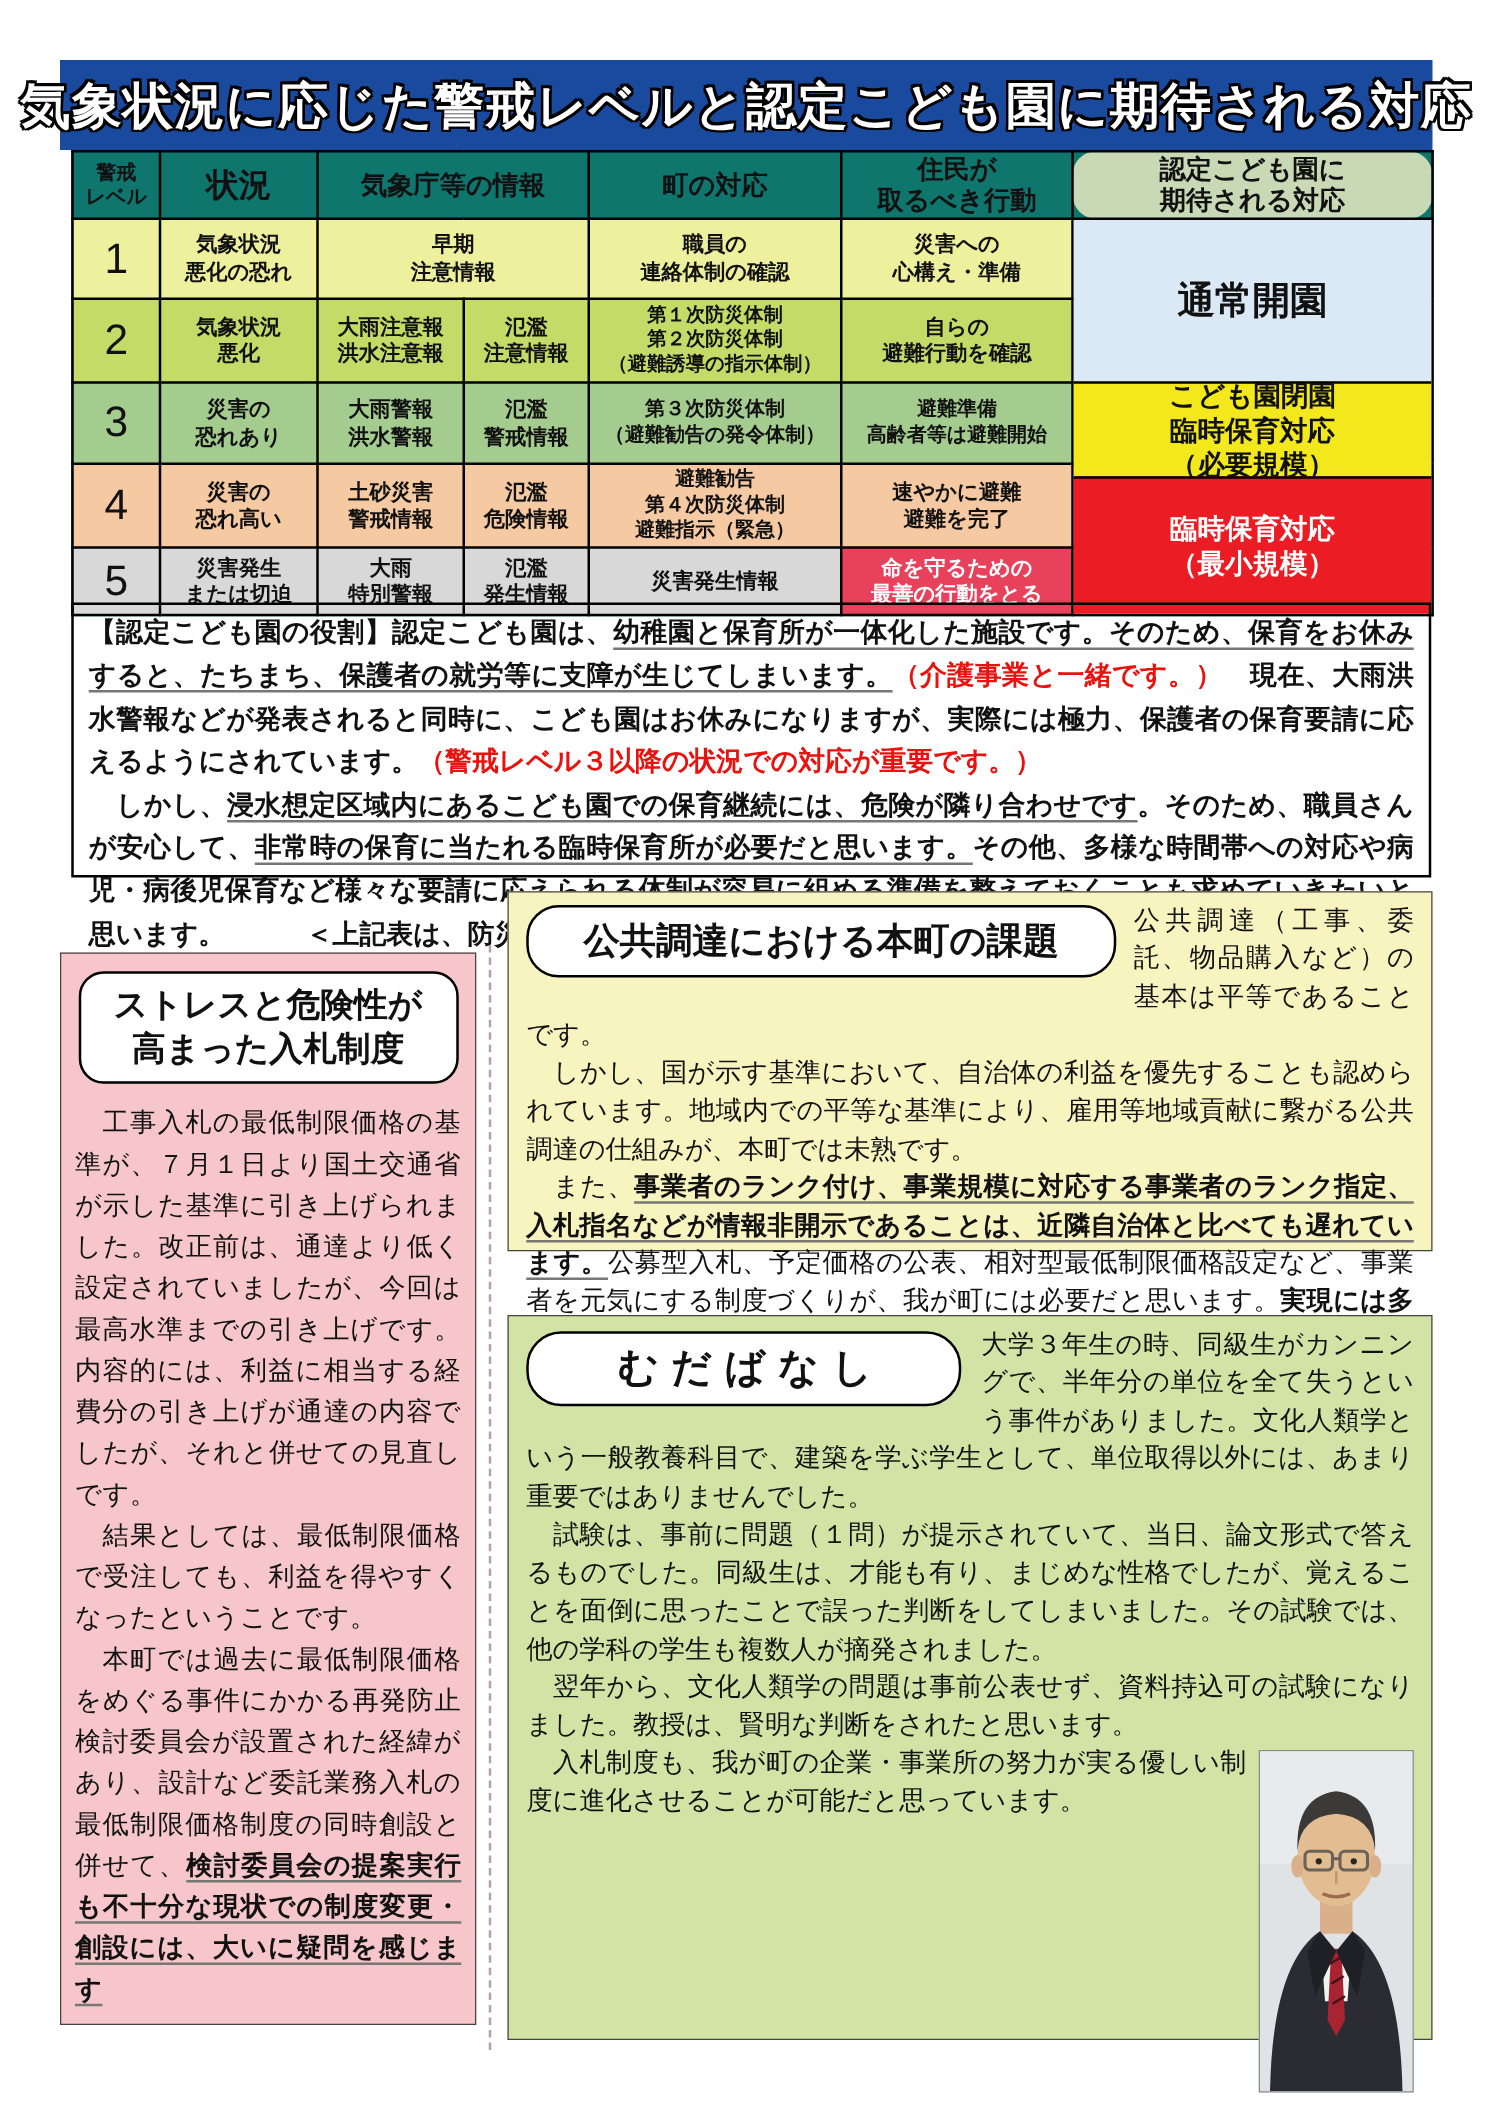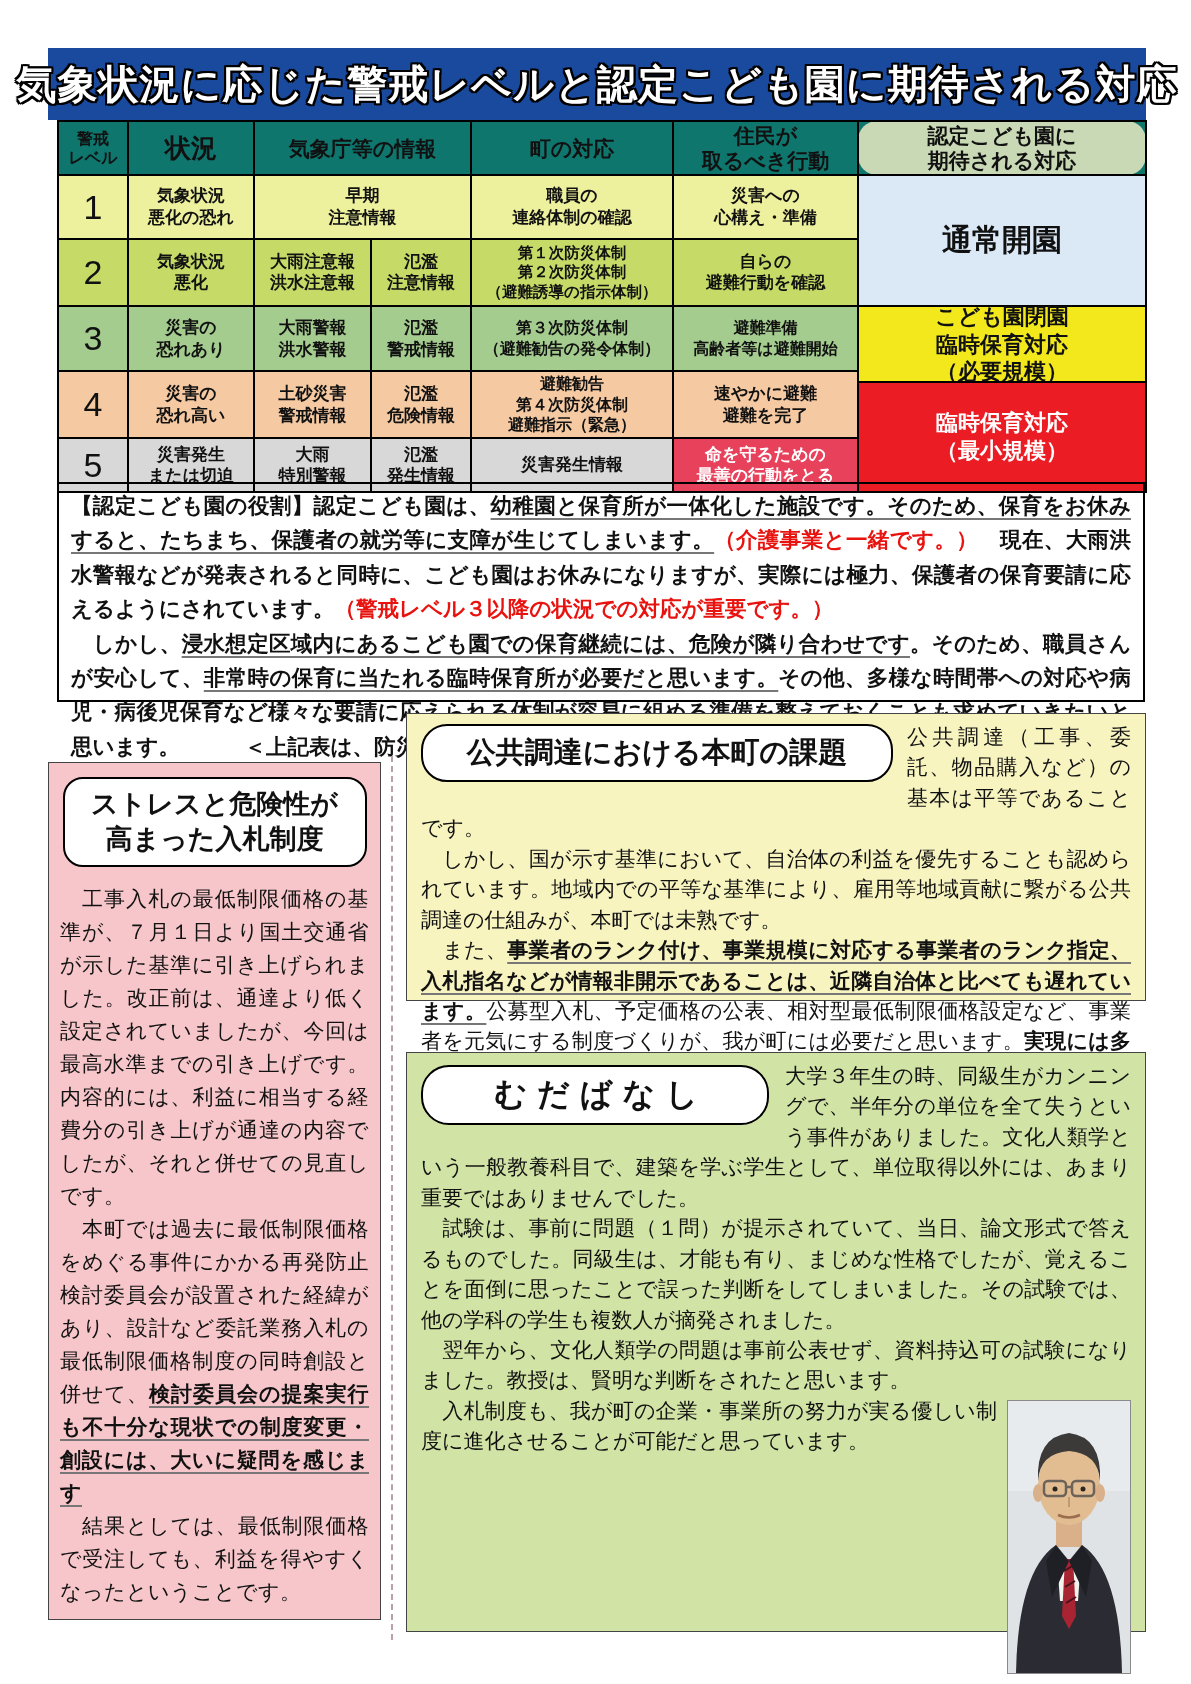--- a/index.html
+++ b/index.html
@@ -195,22 +195,22 @@
 
   <div class="roles">
     <p><span class="run b">【認定こども園の役割】認定こども園は、</span><span class="run bu">幼稚園と保育所が一体化した施設です。そのため、保育をお休みすると、たちまち、保護者の就労等に支障が生じてしまいます。</span><span class="run r">（介護事業と一緒です。）</span><span class="run b">　現在、大雨洪水警報などが発表されると同時に、こども園はお休みになりますが、実際には極力、保護者の保育要請に応えるようにされています。</span><span class="run r">（警戒レベル３以降の状況での対応が重要です。）</span></p>
     <p><span class="run b">　しかし、</span><span class="run bu">浸水想定区域内にあるこども園での保育継続には、危険が隣り合わせです</span><span class="run b">。そのため、職員さんが安心して、</span><span class="run bu">非常時の保育に当たれる臨時保育所が必要だと思います。</span><span class="run b">その他、多様な時間帯への対応や病児・病後児保育など様々な要請に応えられる体制が容易に組める準備を整えておくことも求めていきたいと思います。　　　＜上記表は、防災士教本第２版の資料を編集したものです＞</span></p>
   </div>
 
   <div class="pinkbox">
     <div class="box-title pink-title">ストレスと危険性が
 高まった入札制度</div>
     <p><span class="run n">　工事入札の最低制限価格の基準が、７月１日より国土交通省が示した基準に引き上げられました。改正前は、通達より低く設定されていましたが、今回は最高水準までの引き上げです。内容的には、利益に相当する経費分の引き上げが通達の内容でしたが、それと併せての見直しです。</span></p>
+    <p><span class="run n">　結果としては、最低制限価格で受注しても、利益を得やすくなったということです。</span></p>
     <p><span class="run n">　本町では過去に最低制限価格をめぐる事件にかかる再発防止検討委員会が設置された経緯があり、設計など委託業務入札の最低制限価格制度の同時創設と併せて、</span><span class="run bu">検討委員会の提案実行も不十分な現状での制度変更・創設には、大いに疑問を感じます</span></p>
-    <p><span class="run n">　結果としては、最低制限価格で受注しても、利益を得やすくなったということです。</span></p>
   </div>
 
   <div class="divider"></div>
 
   <div class="ybox flowtext">
     <div class="box-title ybox-title">公共調達における本町の課題</div>
     <p><span class="run n">公共調達（工事、委託、物品購入など）の基本は平等であることです。</span></p>
     <p><span class="run n">　しかし、国が示す基準において、自治体の利益を優先することも認められています。地域内での平等な基準により、雇用等地域貢献に繋がる公共調達の仕組みが、本町では未熟です。</span></p>
     <p><span class="run n">　また、</span><span class="run bu">事業者のランク付け、事業規模に対応する事業者のランク指定、入札指名などが情報非開示であることは、近隣自治体と比べても遅れています。</span><span class="run n">公募型入札、予定価格の公表、相対型最低制限価格設定など、事業者を元気にする制度づくりが、我が町には必要だと思います。</span><span class="run b">実現には多くの賛同が必要です。</span></p>
   </div>

